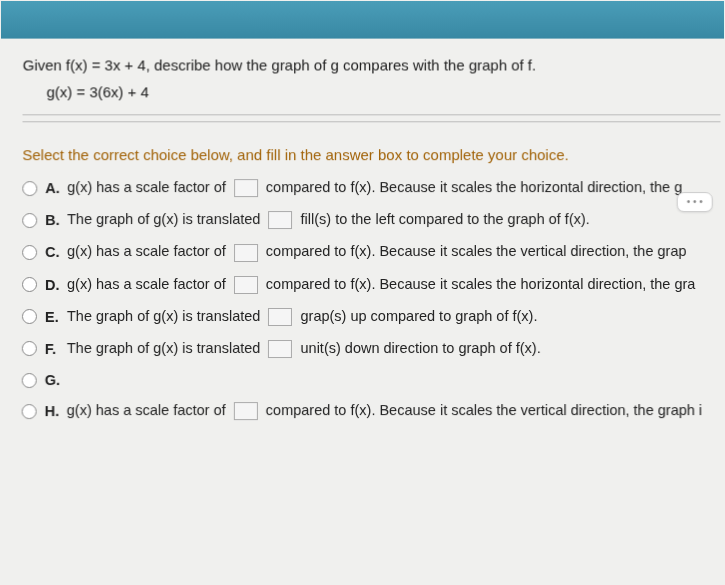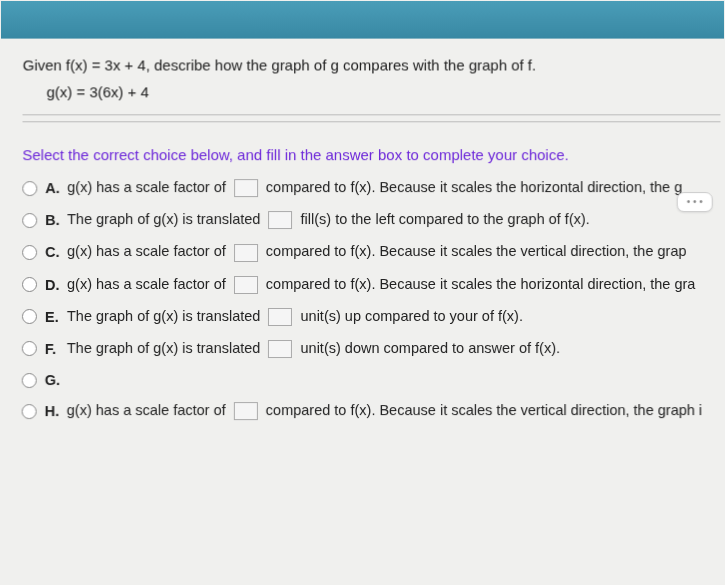--- a/index.html
+++ b/index.html
@@ -46,21 +46,21 @@
   border-radius: 7px;
   background: #fff;
   text-align: center;
   font-size: 10px;
   color: #888;
   line-height: 18px;
   box-shadow: 0 1px 2px rgba(0,0,0,0.08);
 }
 .instruction {
   font-size: 15px;
-  color: #6d28d9;
+  color: #a16207;
   margin: 24px 0 16px 0;
 }
 .choices {
   display: flex;
   flex-direction: column;
   gap: 14px;
 }
 .choice {
   display: flex;
   align-items: center;
@@ -155,31 +155,31 @@
         <span>compared to f(x). Because it scales the horizontal direction, the gra</span>
       </span>
     </div>
 
     <div class="choice">
       <span class="radio"></span>
       <span class="choice-label">E.</span>
       <span class="choice-text">
         <span>The graph of g(x) is translated</span>
         <span class="answer-box"></span>
-        <span>unit(s) up compared to your of f(x).</span>
+        <span>grap(s) up compared to graph of f(x).</span>
       </span>
     </div>
 
     <div class="choice">
       <span class="radio"></span>
       <span class="choice-label">F.</span>
       <span class="choice-text">
         <span>The graph of g(x) is translated</span>
         <span class="answer-box"></span>
-        <span>unit(s) down compared to answer of f(x).</span>
+        <span>unit(s) down direction to graph of f(x).</span>
       </span>
     </div>
 
     <div class="choice">
       <span class="radio"></span>
       <span class="choice-label">G.</span>
     </div>
 
     <div class="choice">
       <span class="radio"></span>

